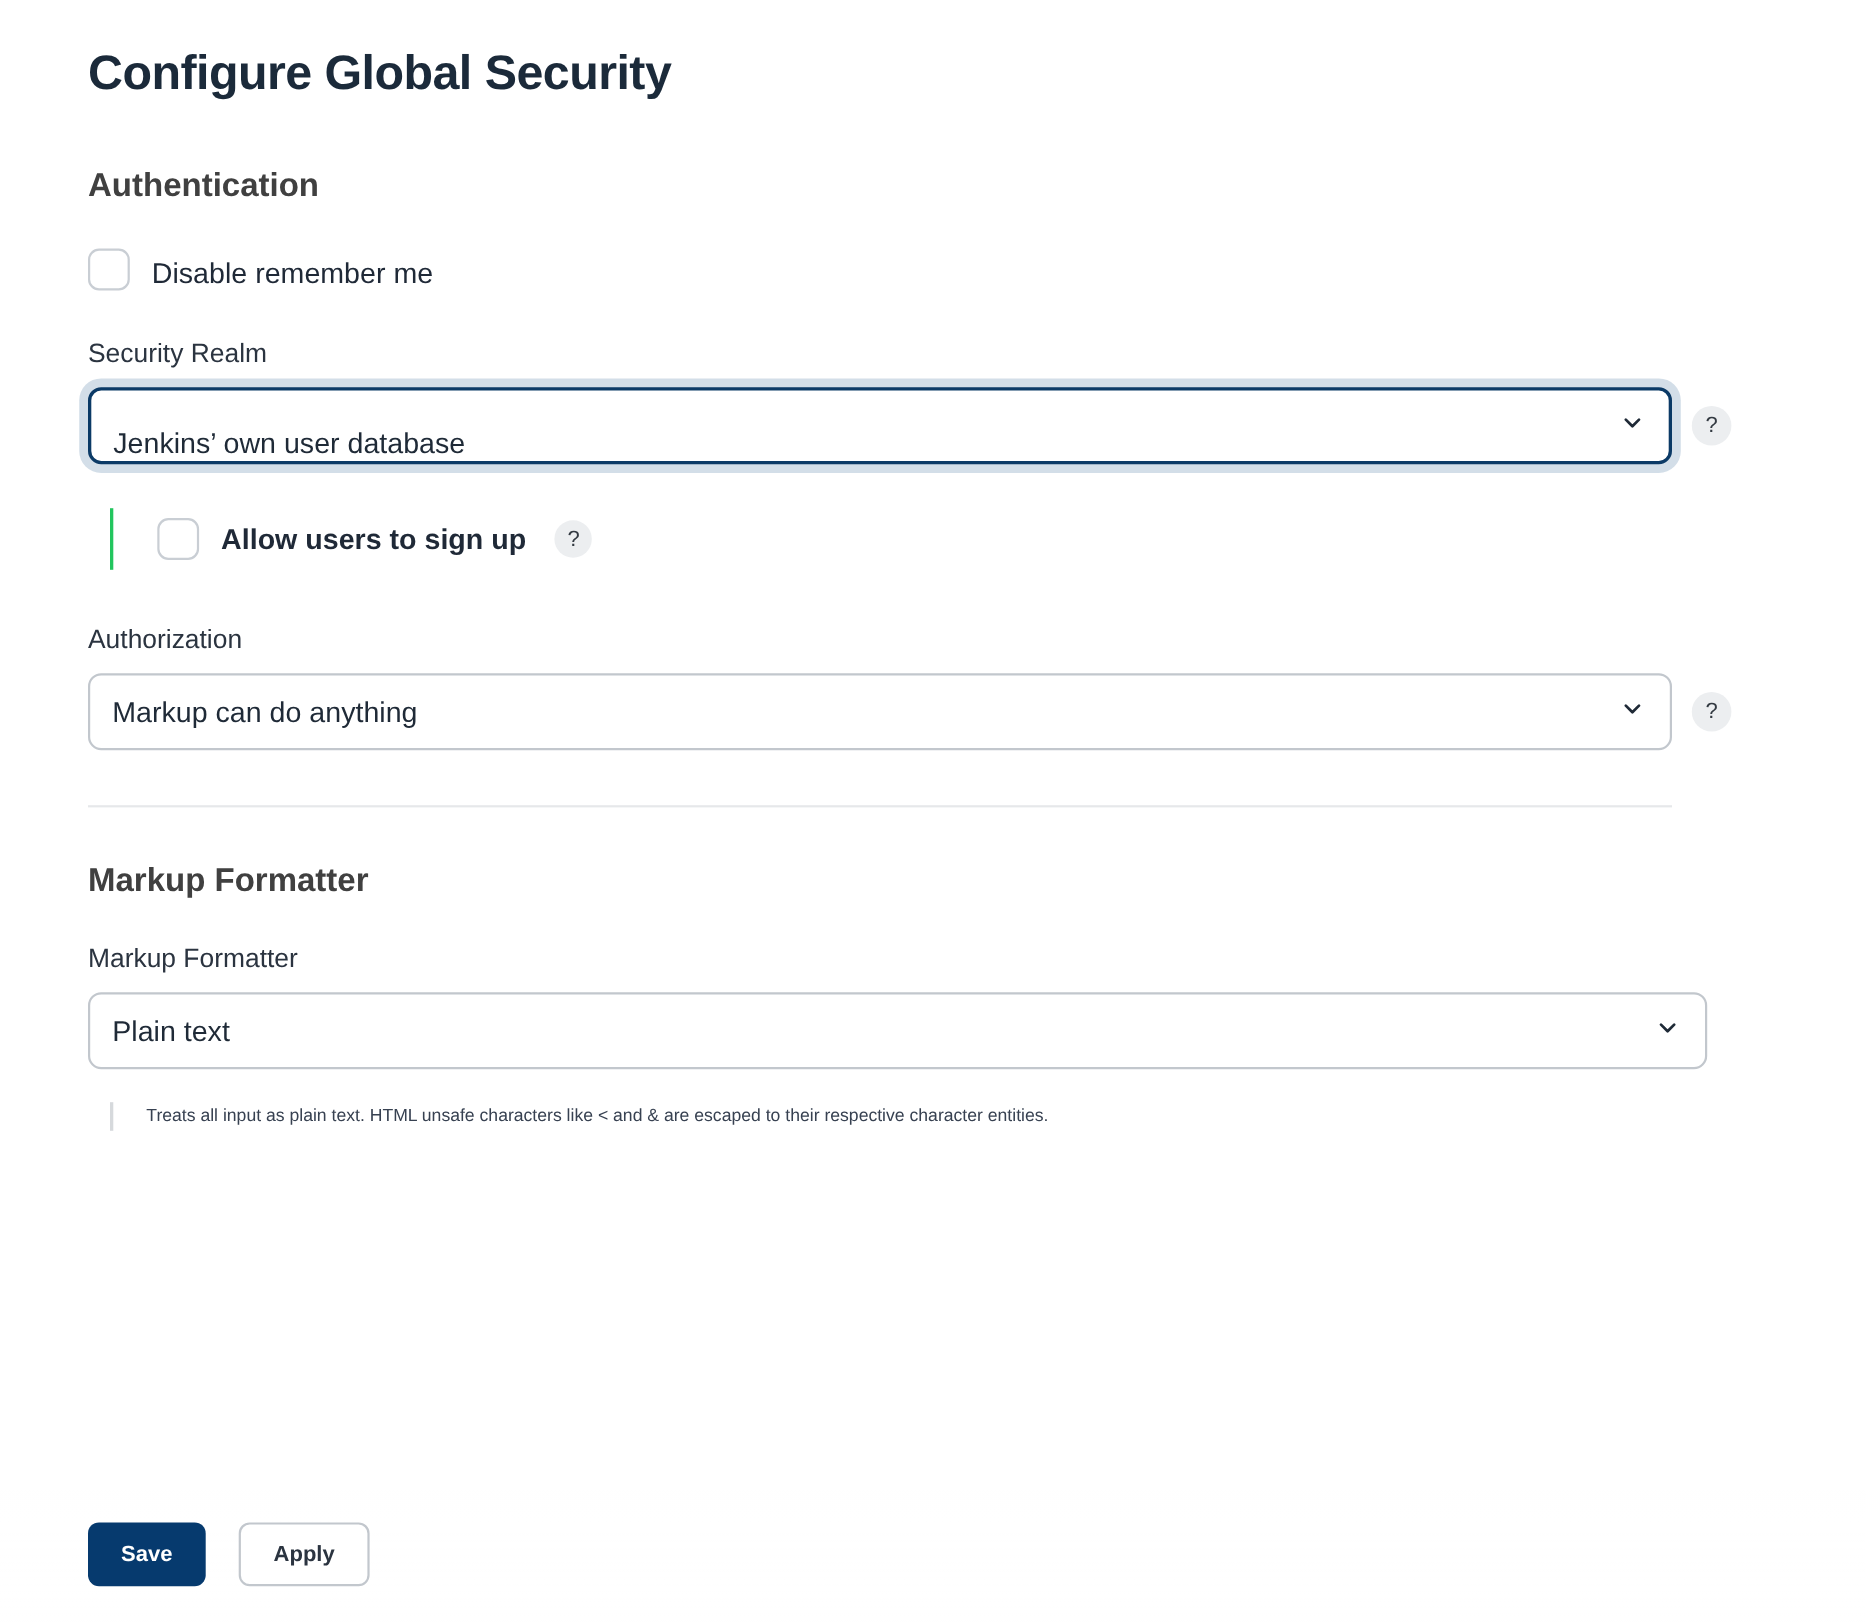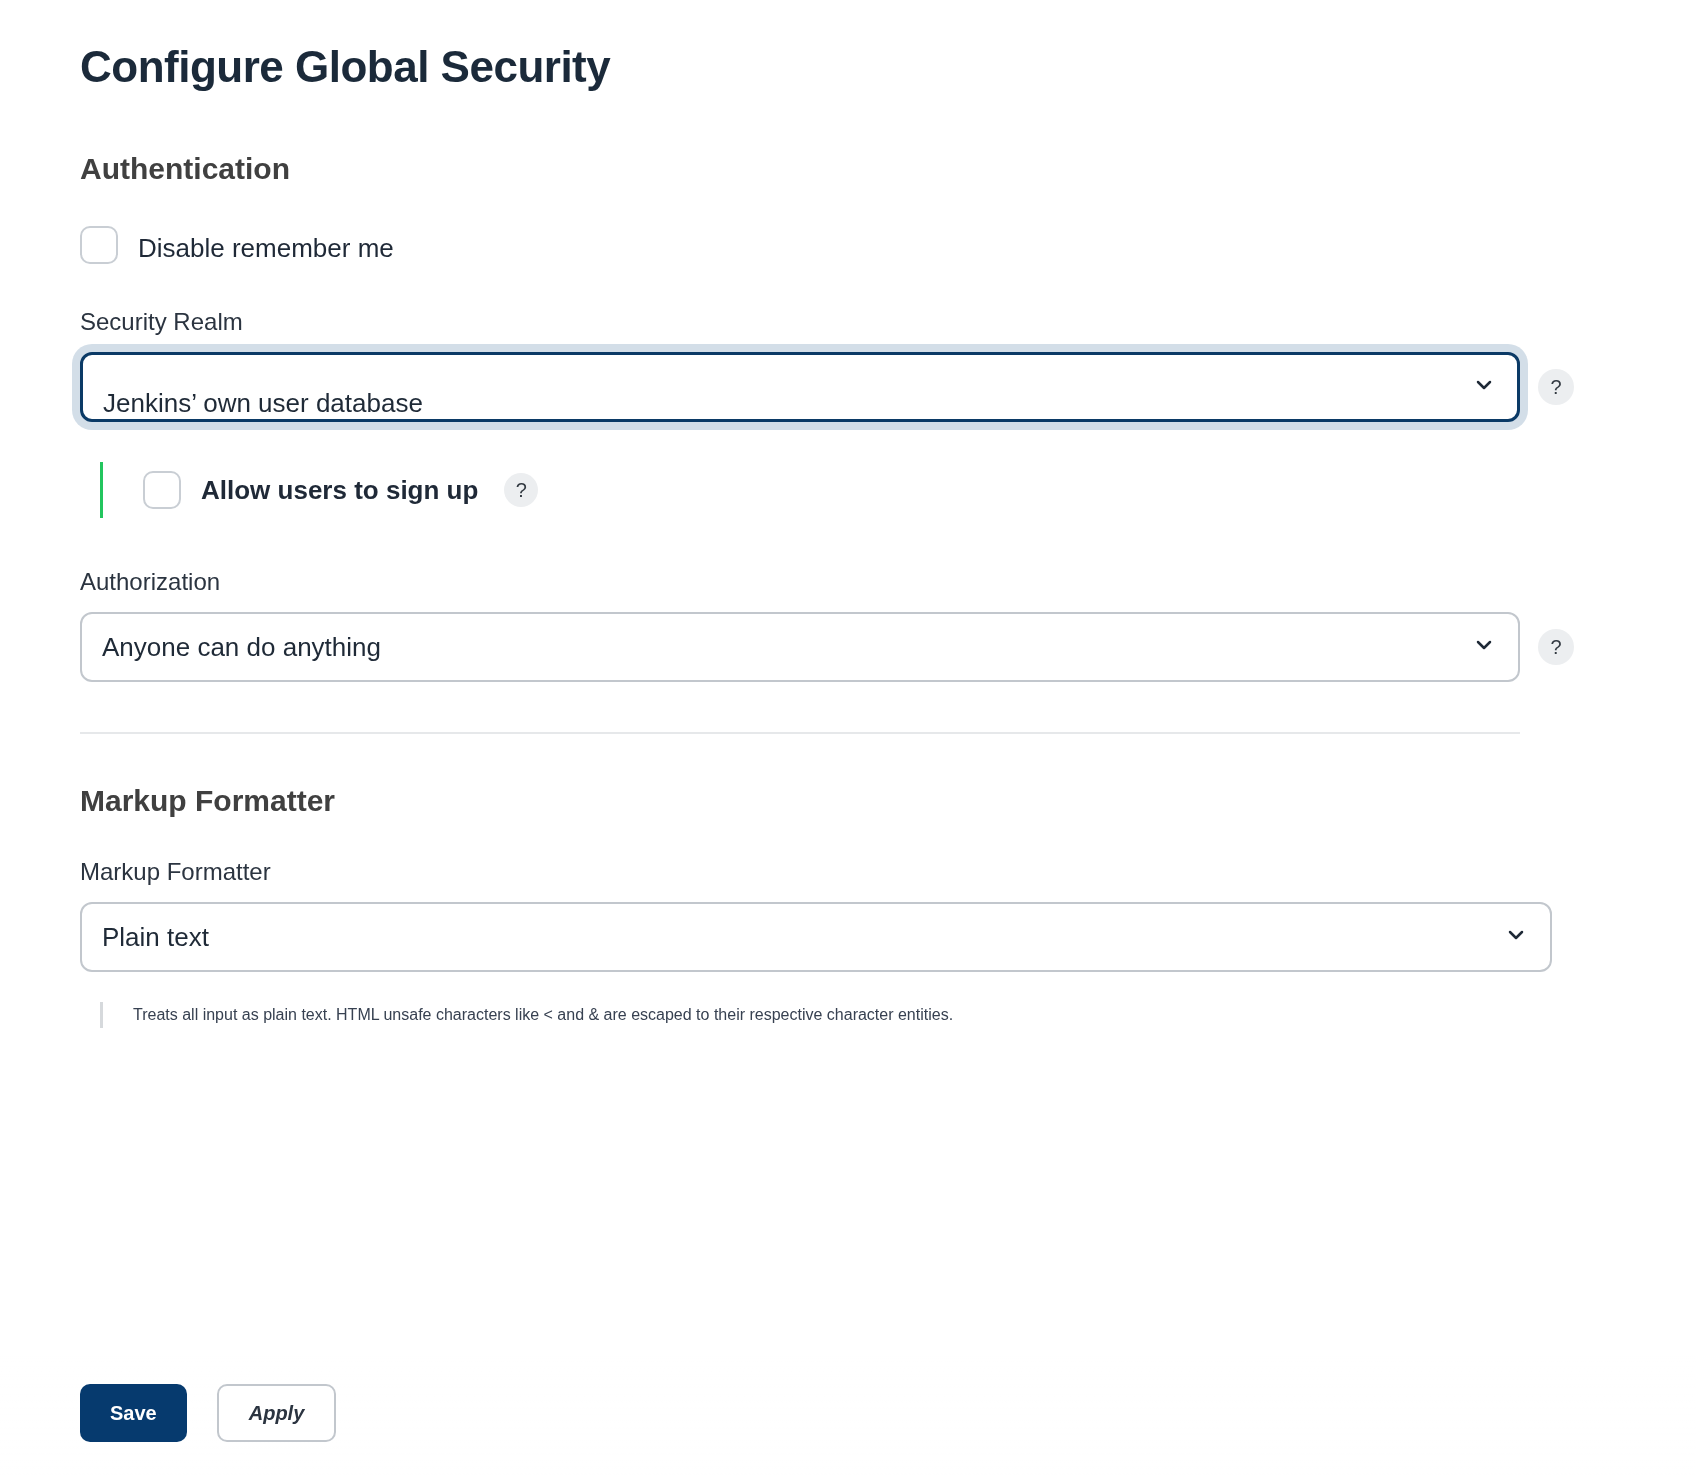--- a/index.html
+++ b/index.html
@@ -145,21 +145,20 @@
   }
   .btn-primary {
     background:#063a6e;
     color:#fff;
     border:none;
   }
   .btn-secondary {
     background:#fff;
     color:#2b3440;
     border:2px solid #c2c7cd;
-    font-style:italic;
   }
   .block { margin-bottom: 44px; }
 </style>
 </head>
 <body>
 
 <div class="page">
 
   <h1 class="page-title">Configure Global Security</h1>
 
@@ -185,21 +184,21 @@
 
   <div class="sub-row" style="margin-left:20px; padding-left:40px;">
     <button class="cb" aria-checked="false"></button>
     <span class="cb-label bold">Allow users to sign up</span>
     <button class="help-inline">?</button>
   </div>
 
   <div class="field-label">Authorization</div>
   <div class="select-wrap with-help">
     <div class="select" style="display:flex;align-items:center;">
-      <span>Anyone can do anything</span>
+      <span>Markup can do anything</span>
     </div>
     <span class="chevron">
       <svg width="24" height="24" viewBox="0 0 24 24" fill="none" stroke="currentColor" stroke-width="2.5" stroke-linecap="round" stroke-linejoin="round">
           <polyline points="6 9 12 15 18 9"></polyline>
         </svg>
     </span>
     <button class="help-btn">?</button>
   </div>
 
   <hr class="divider">

